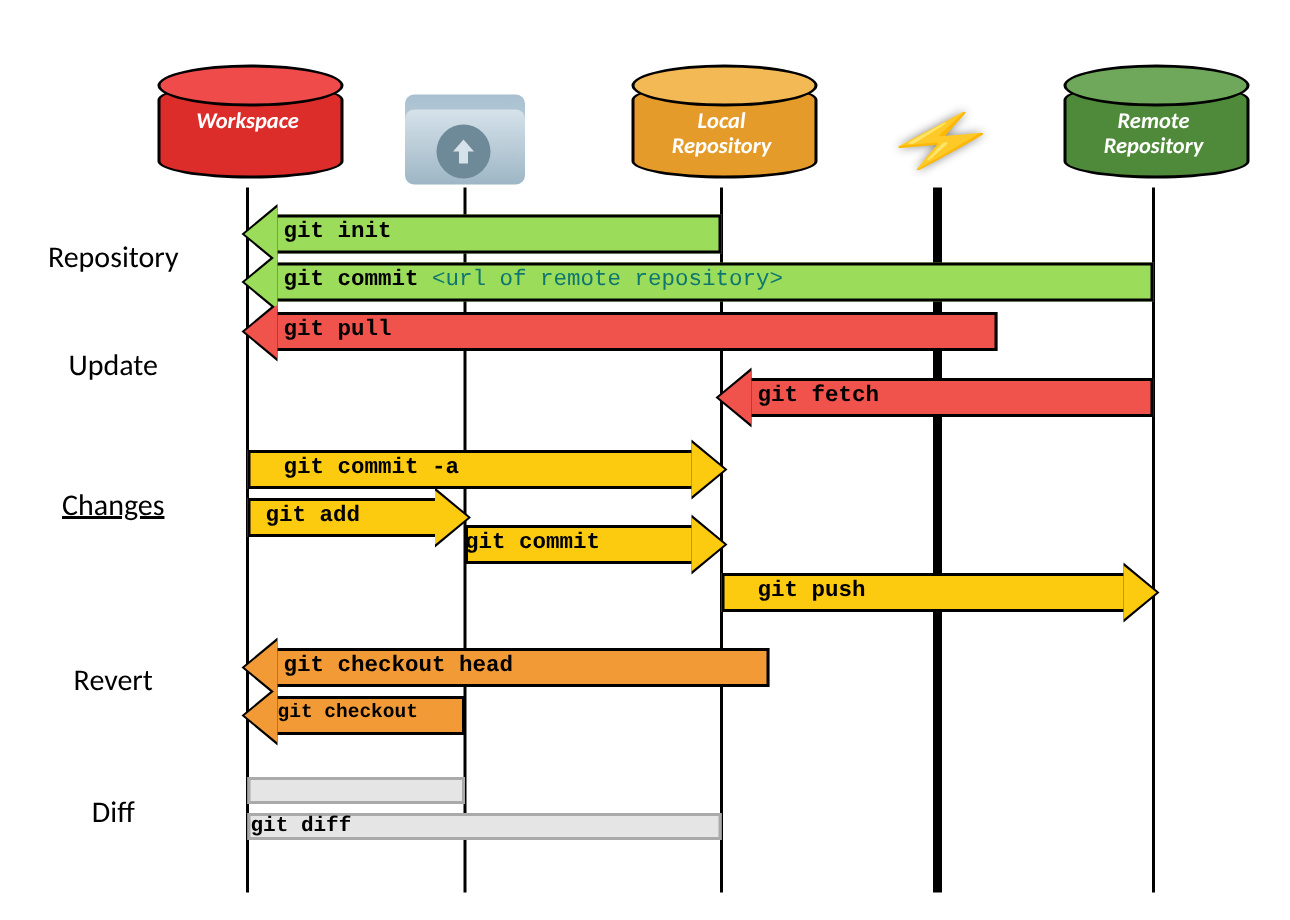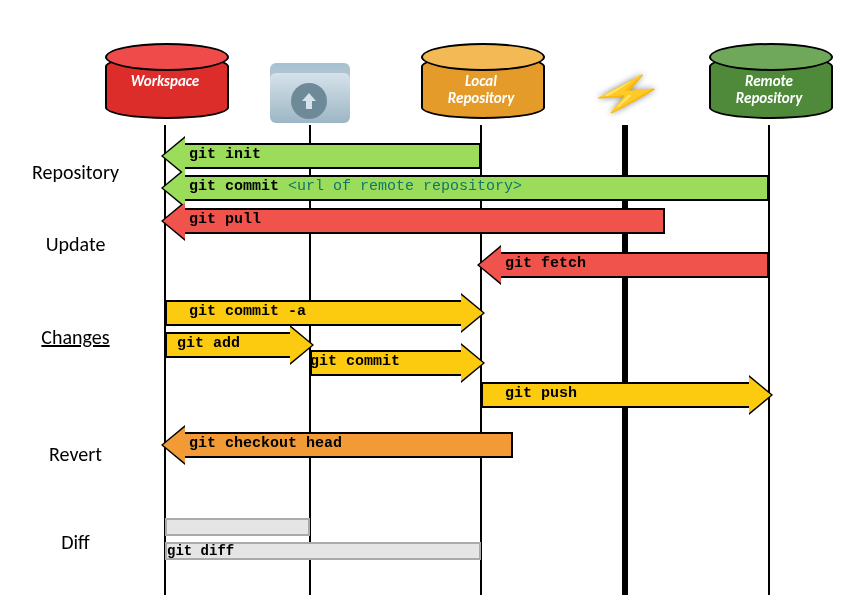--- a/index.html
+++ b/index.html
@@ -291,19 +291,24 @@
       <div class="head"></div>
     <div class="txt">git push</div>
   </div>
 
   <div class="arrow left c-orange" style="left:165px; top:432px; width:348px;">
     <div class="shaft" style="left:18px; right:0;"></div>
       <div class="head"></div>
     <div class="txt">git checkout head</div>
   </div>
 
+  <div class="arrow left c-orange" style="left:165px; top:464px; width:145px;">
+    <div class="shaft" style="left:18px; right:0;"></div>
+      <div class="head"></div>
+    <div class="txt" style="padding-left:20px; font-size:13px;">git checkout</div>
+  </div>
 
   <div class="bar" style="left:165px; top:518px; width:145px;"></div>
   <div class="bar" style="left:165px; top:542px; width:316px;">
     <div class="txt">git diff</div>
   </div>
 
 </div>
 
 </body></html>

